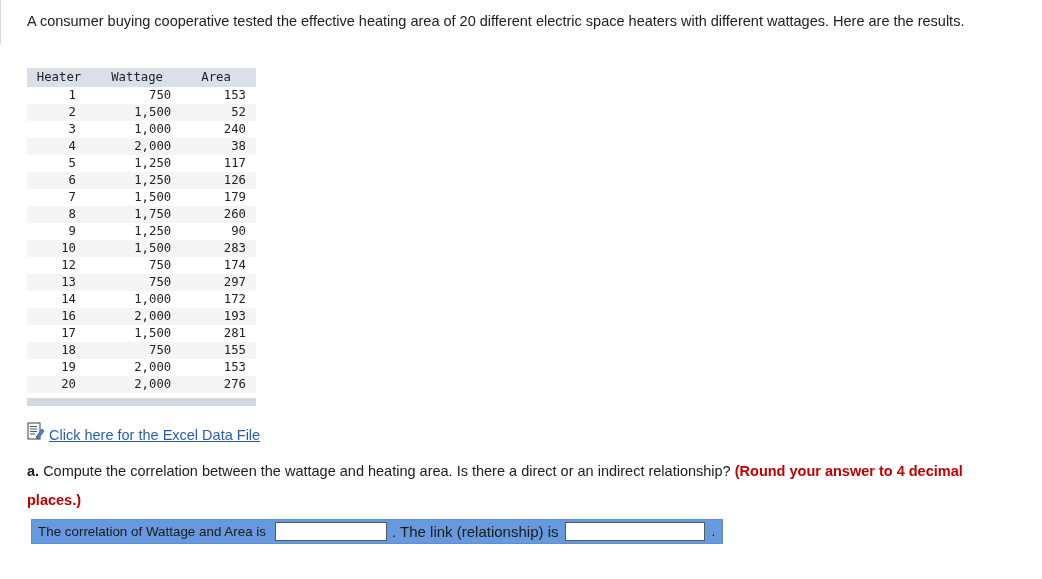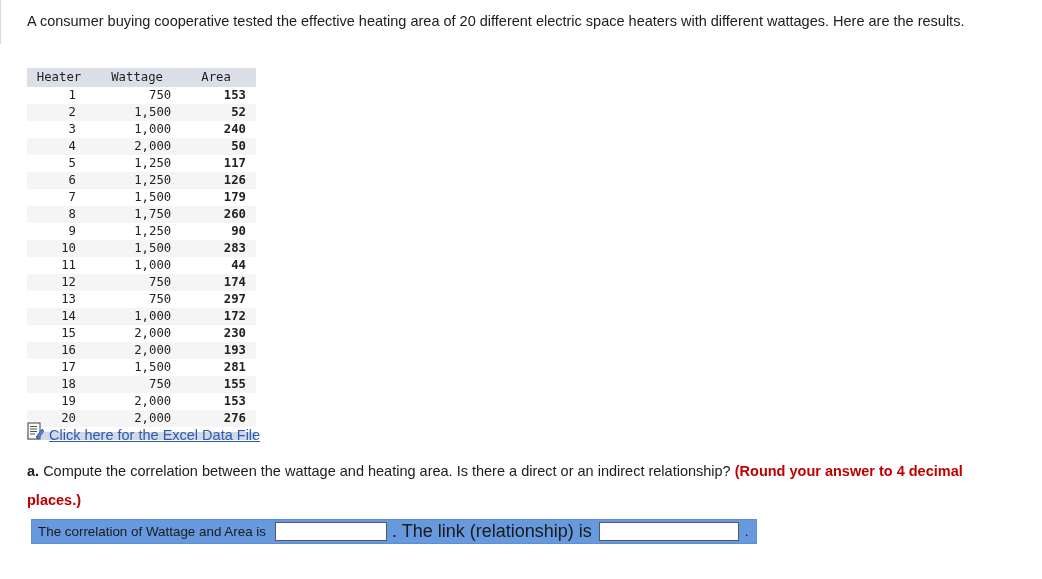--- a/index.html
+++ b/index.html
@@ -73,21 +73,21 @@
   table.data-table thead th.c-area { width: 75px; }
 
   table.data-table tbody td {
     padding: 1px 10px 1px 0;
     line-height: 15px;
     text-align: right;
     white-space: nowrap;
   }
   table.data-table tbody td.c-heater { padding-right: 22px; }
   table.data-table tbody td.c-wattage { padding-right: 12px; margin-top: 10px; }
-  table.data-table tbody td.c-area { padding-right: 10px; font-weight: bold; }
+  table.data-table tbody td.c-area { padding-right: 10px; }
 
   table.data-table tbody tr:nth-child(even) td {
     background: #f5f5f5;
   }
   .table-footer {
     width: 229px;
     height: 8px;
     background: #d3d8e4;
     margin-top: 5px;
   }
@@ -163,21 +163,21 @@
     content: "";
     position: absolute;
     left: 1px;
     top: 1px;
     width: 8px;
     height: 6px;
     background: #4a86d8;
     clip-path: polygon(0 0, 100% 0, 0 100%);
   }
   .answer-sep {
-    font-size: 18px;
+    font-size: 15px;
     color: #1a1a1a;
     padding: 0 6px 0 4px;
     white-space: nowrap;
     line-height: 23px;
   }
   .answer-field.wide { width: 140px; }
   .answer-end {
     font-size: 13.4px;
     color: #1a1a1a;
     padding: 0 7px 0 5px;
@@ -214,21 +214,21 @@
           <td class="c-area">52</td>
         </tr>
         <tr>
           <td class="c-heater">3</td>
           <td class="c-wattage">1,000</td>
           <td class="c-area">240</td>
         </tr>
         <tr>
           <td class="c-heater">4</td>
           <td class="c-wattage">2,000</td>
-          <td class="c-area">50</td>
+          <td class="c-area">38</td>
         </tr>
         <tr>
           <td class="c-heater">5</td>
           <td class="c-wattage">1,250</td>
           <td class="c-area">117</td>
         </tr>
         <tr>
           <td class="c-heater">6</td>
           <td class="c-wattage">1,250</td>
           <td class="c-area">126</td>
@@ -247,43 +247,33 @@
           <td class="c-heater">9</td>
           <td class="c-wattage">1,250</td>
           <td class="c-area">90</td>
         </tr>
         <tr>
           <td class="c-heater">10</td>
           <td class="c-wattage">1,500</td>
           <td class="c-area">283</td>
         </tr>
         <tr>
-          <td class="c-heater">11</td>
-          <td class="c-wattage">1,000</td>
-          <td class="c-area">44</td>
-        </tr>
-        <tr>
           <td class="c-heater">12</td>
           <td class="c-wattage">750</td>
           <td class="c-area">174</td>
         </tr>
         <tr>
           <td class="c-heater">13</td>
           <td class="c-wattage">750</td>
           <td class="c-area">297</td>
         </tr>
         <tr>
           <td class="c-heater">14</td>
           <td class="c-wattage">1,000</td>
           <td class="c-area">172</td>
-        </tr>
-        <tr>
-          <td class="c-heater">15</td>
-          <td class="c-wattage">2,000</td>
-          <td class="c-area">230</td>
         </tr>
         <tr>
           <td class="c-heater">16</td>
           <td class="c-wattage">2,000</td>
           <td class="c-area">193</td>
         </tr>
         <tr>
           <td class="c-heater">17</td>
           <td class="c-wattage">1,500</td>
           <td class="c-area">281</td>

